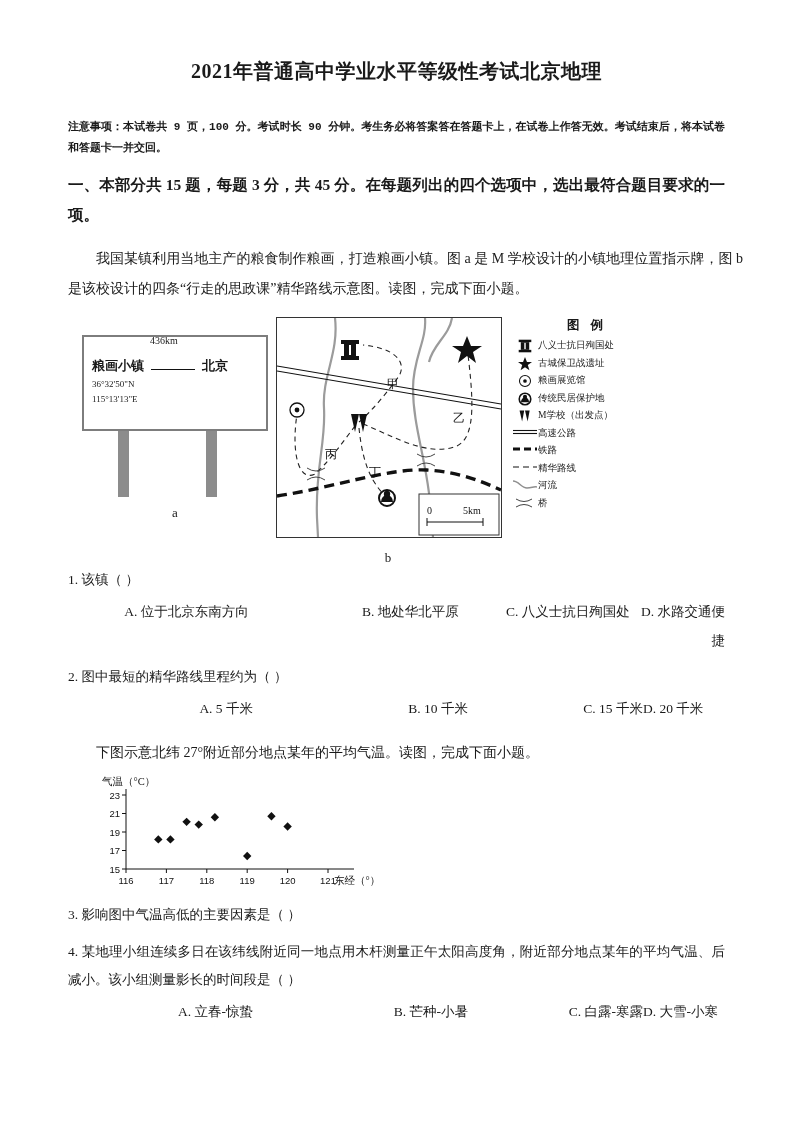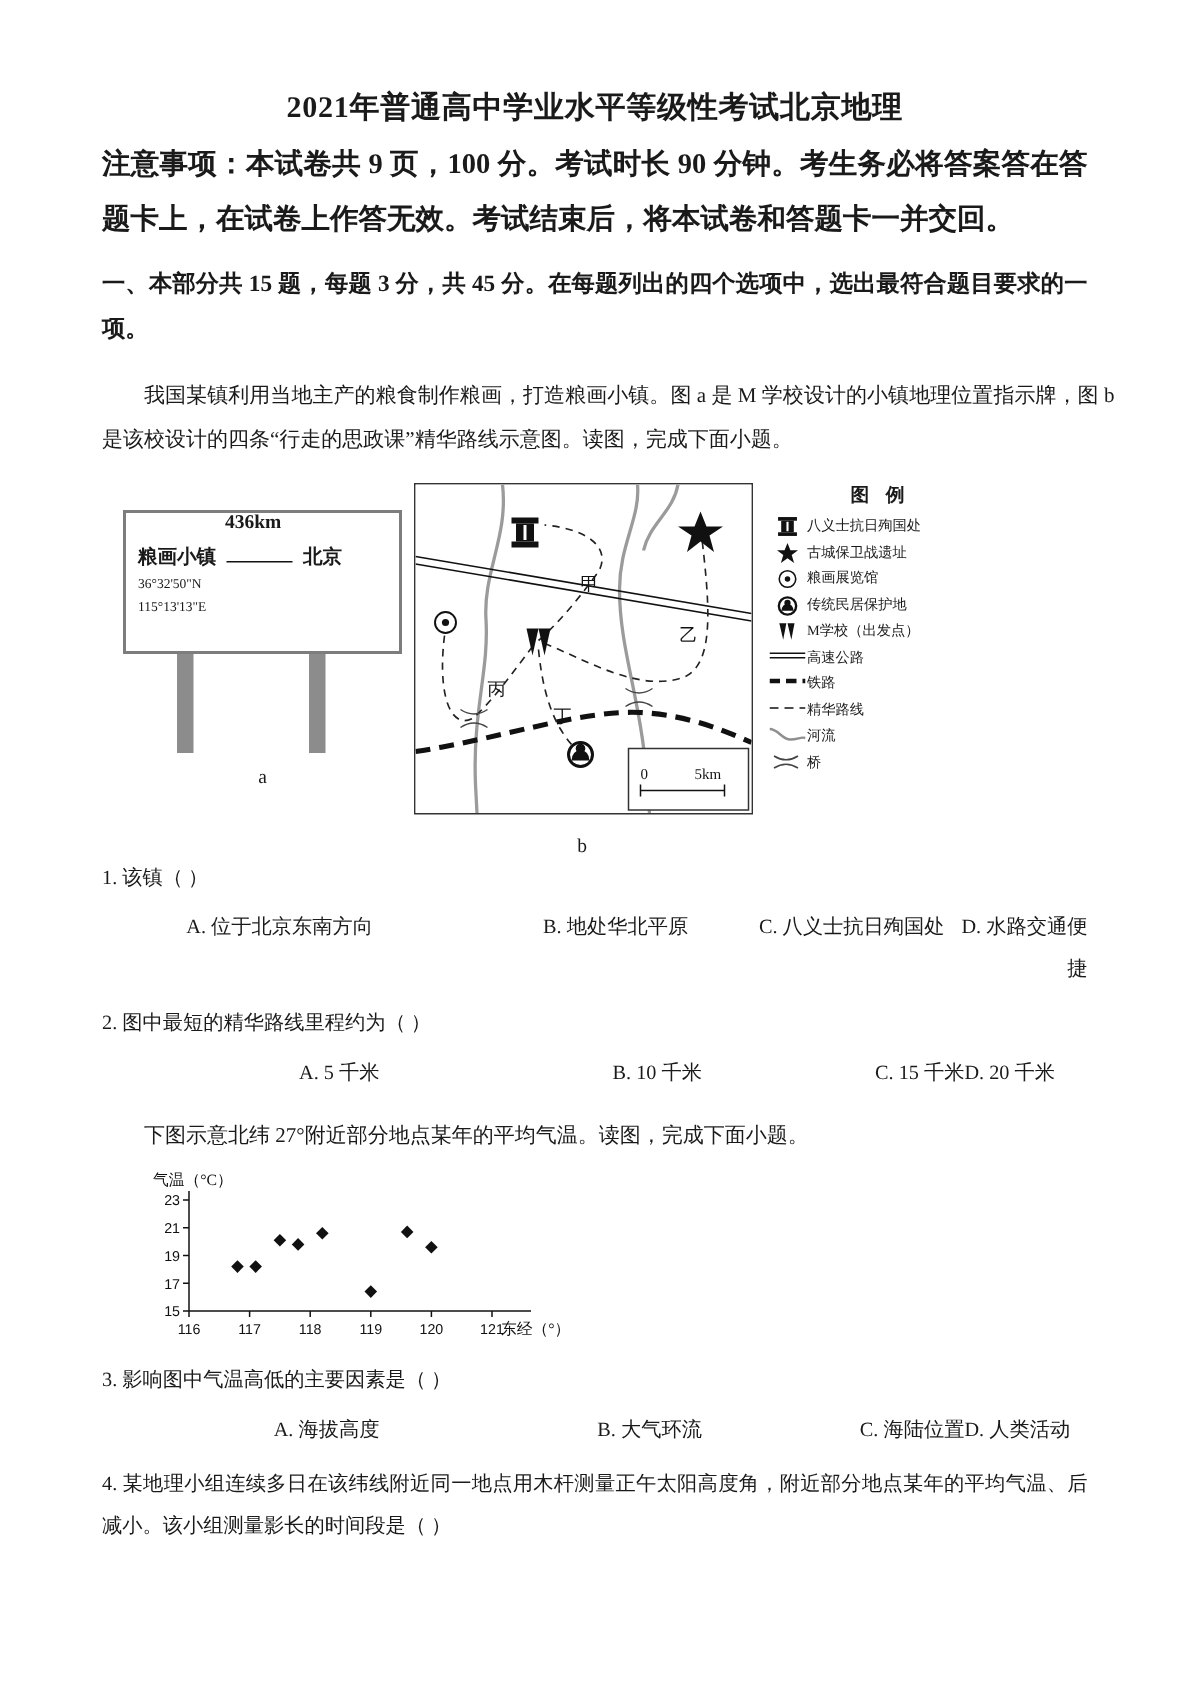--- a/index.html
+++ b/index.html
@@ -13,25 +13,26 @@
   }
   .page{position:relative;width:793px;height:1122px;}
   .doc-title{
     text-align:center;
     font-size:20px;
     font-weight:bold;
     margin:58px 0 0 0;
     letter-spacing:0.5px;
   }
   .notice{
-    margin:6px 68px 0 68px;
-    font-size:19px;
+    margin:32px 68px 0 68px;
+    font-size:11px;
     font-weight:bold;
     line-height:1.95;
     text-align:justify;
+    font-family:Liberation Mono, monospace;
   }
   .section-head{
     margin:10px 68px 0 68px;
     font-size:15.5px;
     font-weight:bold;
     line-height:1.95;
     text-align:justify;
   }
   .para{
     margin:14px 50px 0 68px;
@@ -77,22 +78,21 @@
     position:absolute;left:8px;top:12px;right:6px;
   }
   .sign-row{
     display:flex;align-items:flex-end;
     position:relative;
     height:26px;
   }
   .sign-town{font-size:13px;font-weight:600;}
   .sign-dist{
     position:absolute;left:58px;top:-14px;
-    font-size:13px;
-    font-weight:bold;
+    font-size:10px;
   }
   .sign-dash{
     display:inline-block;
     width:44px;height:0;
     border-top:1.6px solid #111;
     margin:0 7px 5px 7px;
   }
   .sign-city{font-size:13px;font-weight:600;text-align:right;}
   .sign-coord{font-size:9px;line-height:1.35;margin-top:3px;}
   .legs{position:relative;height:66px;}
@@ -395,25 +395,25 @@
         <polygon points="151.2,78.85000000000001 155.39999999999998,83.05000000000001 151.2,87.25000000000001 147,83.05000000000001" fill="#111"></polygon>
         <polygon points="175.43999999999977,39.075 179.63999999999976,43.275000000000006 175.43999999999977,47.47500000000001 171.23999999999978,43.275000000000006" fill="#111"></polygon>
         <polygon points="191.60000000000002,49.249999999999986 195.8,53.44999999999999 191.60000000000002,57.64999999999999 187.40000000000003,53.44999999999999" fill="#111"></polygon>
       </svg>
   </div>
 
   <div class="qline">
     <span>3.</span>
     <span>影响图中气温高低的主要因素是（    ）</span>
   </div>
-  <div class="opts">
-    <span class="opt-a">A. 海拔高度</span>
-    <span class="opt-b">B. 大气环流</span>
-    <span class="opt-c">C. 海陆位置</span>
-    <span class="opt-d">D. 人类活动</span>
-  </div>
 
   <div class="qline">
     <span>4.</span>
     <span>某地理小组连续多日在该纬线附近同一地点用木杆测量正午太阳高度角，附近部分地点某年的平均气温、后减小。该小组测量影长的时间段是（    ）</span>
   </div>
+  <div class="opts">
+    <span class="opt-a">A. 立春-惊蛰</span>
+    <span class="opt-b">B. 芒种-小暑</span>
+    <span class="opt-c">C. 白露-寒露</span>
+    <span class="opt-d">D. 大雪-小寒</span>
+  </div>
 
 </div>
 
 </body></html>

